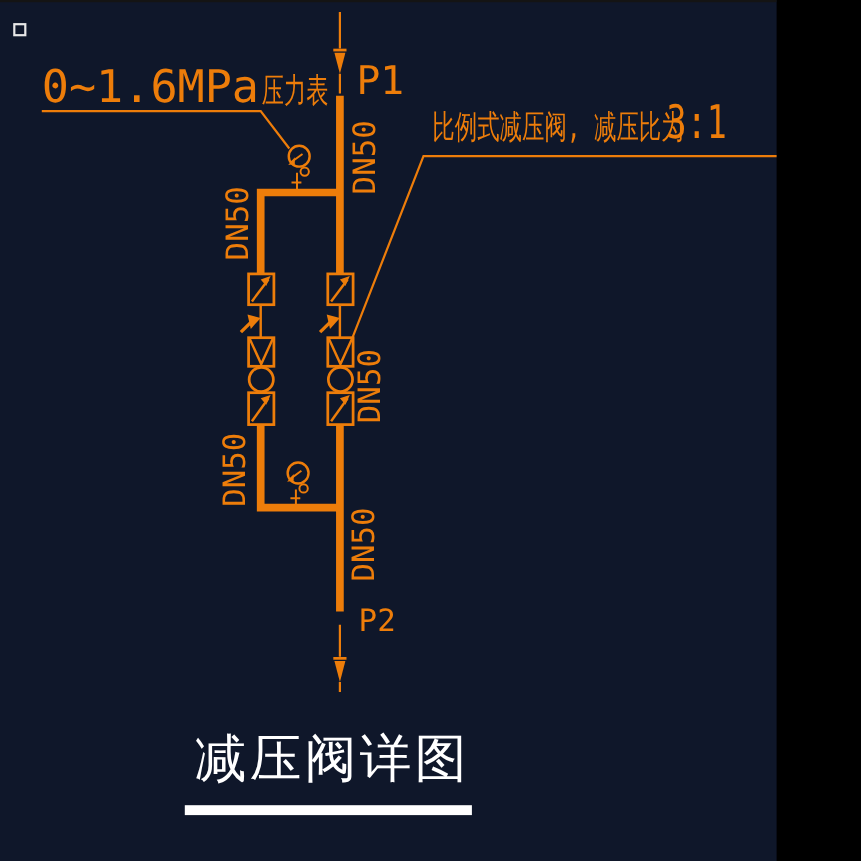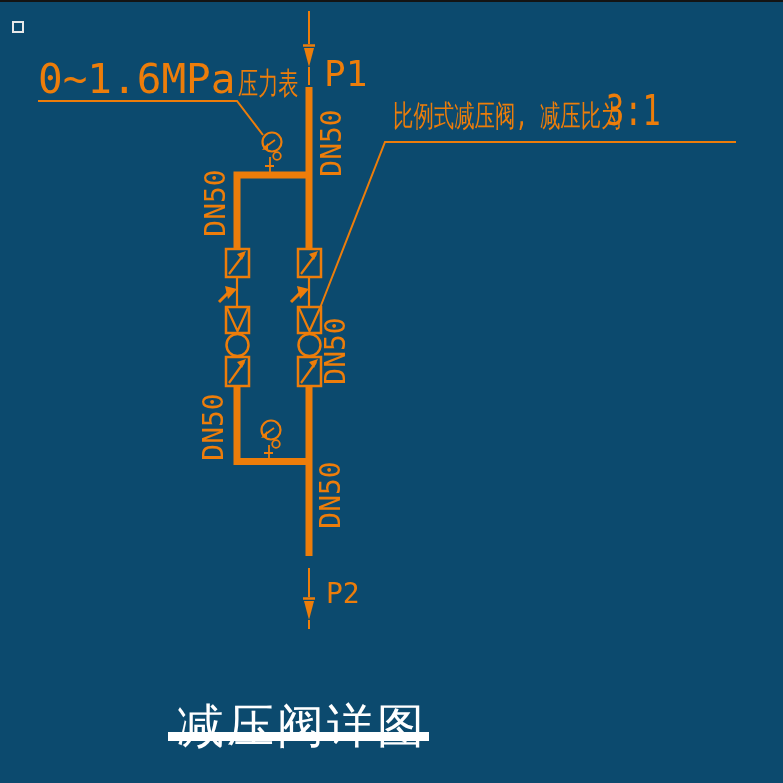--- a/index.html
+++ b/index.html
@@ -1,25 +1,25 @@
 <!DOCTYPE html>
 <html><head>
 <meta charset="utf-8">
 <style>
   html,body{margin:0;padding:0;background:#000;}
   #canvas{
-    position:relative;width:783px;height:783px;background:#0c4a6e;overflow:hidden;
+    position:relative;width:706px;height:783px;background:#0f172a;overflow:hidden;
     font-family:"DejaVu Sans Mono","Liberation Mono",monospace;
   }
   .txt{position:absolute;color:#ED7D0A;white-space:nowrap;line-height:1;}
   .cjk{display:inline-block;transform-origin:left top;}
   .dn{transform:translate(-50%,-50%) rotate(-90deg);font-size:28px;}
   .title{
     color:#FFFFFF;font-family:"DejaVu Serif","Liberation Serif",serif;
-    font-size:47px;letter-spacing:3px;margin-top:36px;
+    font-size:47px;letter-spacing:3px;
   }
   svg{position:absolute;left:0;top:0;}
   .stroke{stroke:#ED7D0A;fill:none;}
   .fill{fill:#ED7D0A;stroke:none;}
 </style>
 </head>
 <body>
 
 <div id="canvas">
 
@@ -124,21 +124,21 @@
   </div>
 
   <div class="txt" style="left:238px;top:68px;font-size:31px;">
     <span class="cjk" style="transform:scaleX(0.65);">压力表</span>
   </div>
   <div class="txt" style="left:606px;top:90px;font-size:42px;">
     <span class="cjk" style="transform:scaleX(0.72);">3:1</span>
   </div>
 
   <div class="txt" style="left:324px;top:56px;font-size:36px;">P1</div>
-  <div class="txt" style="left:326px;top:551px;font-size:28px;margin-top:29px;">P2</div>
+  <div class="txt" style="left:326px;top:551px;font-size:28px;">P2</div>
 
   <div class="txt dn" style="left:332px;top:143px;">DN50</div>
   <div class="txt dn" style="left:216px;top:203px;">DN50</div>
   <div class="txt dn" style="left:336px;top:351px;">DN50</div>
   <div class="txt dn" style="left:214px;top:427px;">DN50</div>
   <div class="txt dn" style="left:331px;top:495px;">DN50</div>
 
   <div class="txt title" style="left:177px;top:666px;">减压阀详图</div>
 
 </div>

